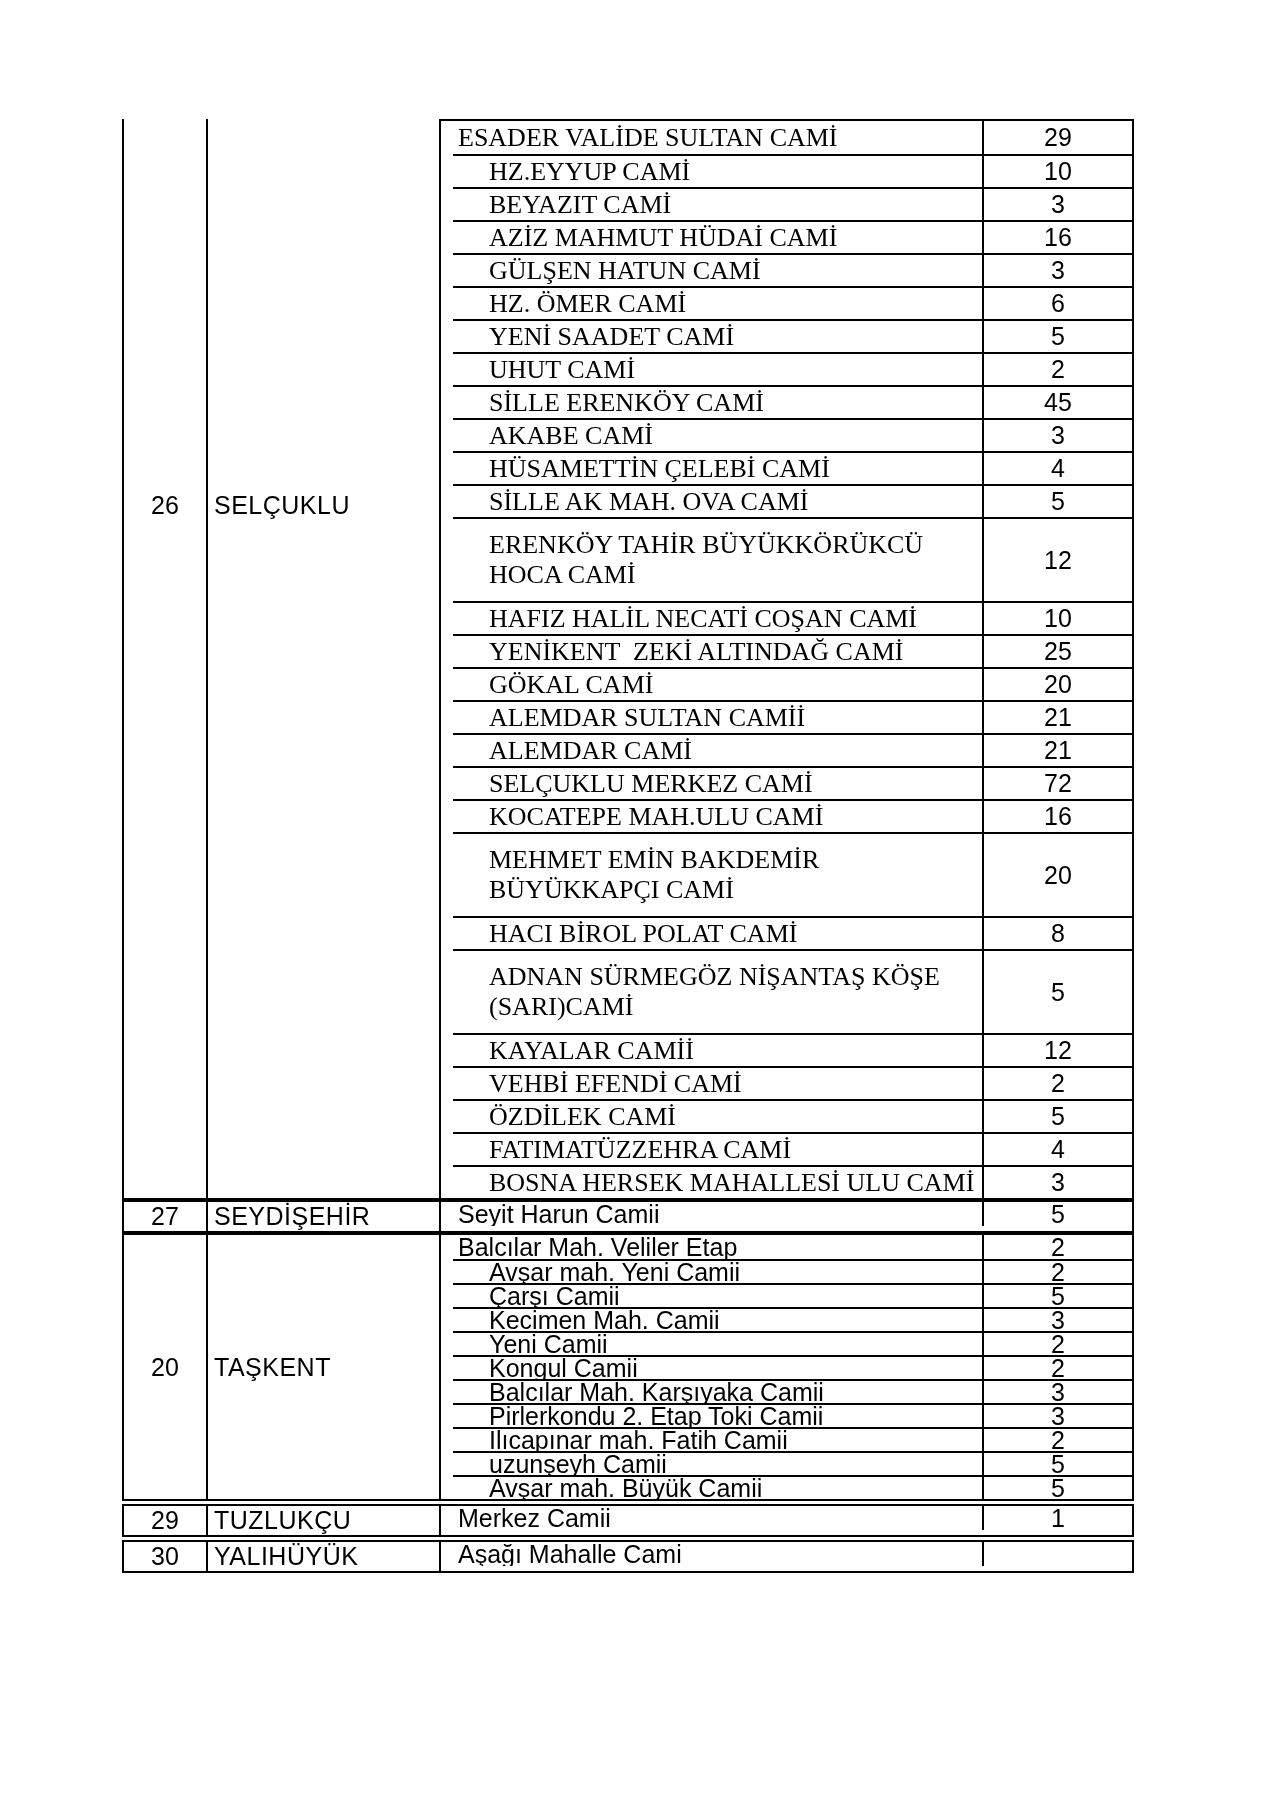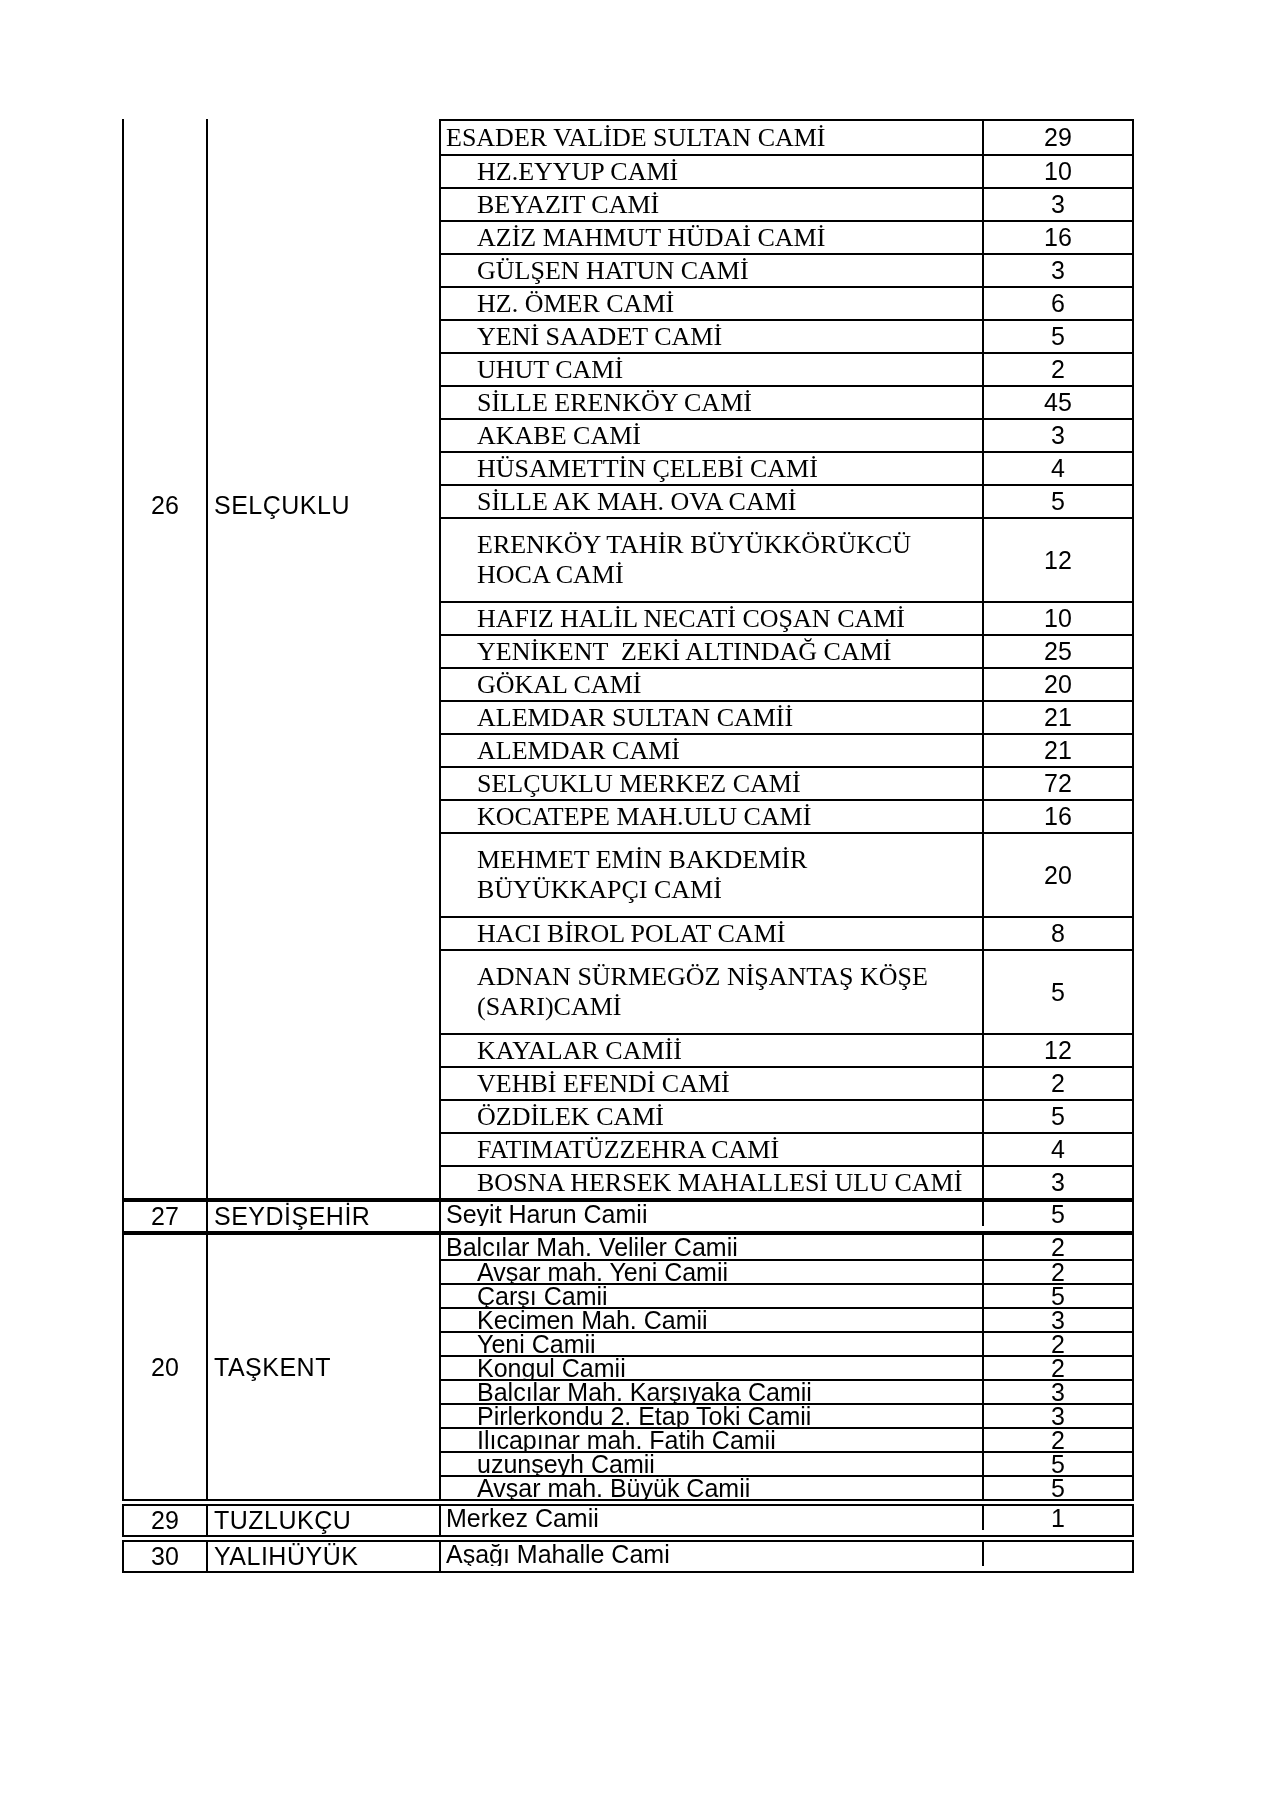--- a/index.html
+++ b/index.html
@@ -20,21 +20,21 @@
     position:relative; display:flex; align-items:center; justify-content:center;
     font-size:25px;
   }
   .col-district {
     box-sizing:border-box; width:233px; border-right:2px solid #000;
     position:relative; display:flex; align-items:center;
     padding-left:6px; font-size:25px; letter-spacing:0.5px;
   }
   .rows { flex:1; display:flex; flex-direction:column; }
   .continued .rows { border-top:2px solid #000; }
-  .row { display:flex; box-sizing:border-box; }
+  .row { display:flex; box-sizing:border-box;margin-left:12px; }
   .row + .row { border-top:2px solid #000;padding-left:31px; }
   .name {
     flex:1; display:flex; align-items:center; padding-left:5px;
     white-space:pre-wrap; line-height:1.15; overflow:hidden;
   }
   .count {
     box-sizing:border-box; width:150px; border-left:2px solid #000;
     display:flex; align-items:center; justify-content:center;
     font-family:"Liberation Sans", sans-serif; font-size:25px;
   }
@@ -185,21 +185,21 @@
             <div class="name">Seyit Harun Camii</div>
             <div class="count">5</div>
           </div>
         </div>
       </div>
       <div class="section sans">
         <div class="col-no">20</div>
         <div class="col-district">TAŞKENT</div>
         <div class="rows">
           <div class="row h1">
-            <div class="name">Balcılar Mah. Veliler Camii</div>
+            <div class="name">Balcılar Mah. Veliler Etap</div>
             <div class="count">2</div>
           </div>
           <div class="row h1">
             <div class="name">Avşar mah. Yeni Camii</div>
             <div class="count">2</div>
           </div>
           <div class="row h1">
             <div class="name">Çarşı Camii</div>
             <div class="count">5</div>
           </div>

